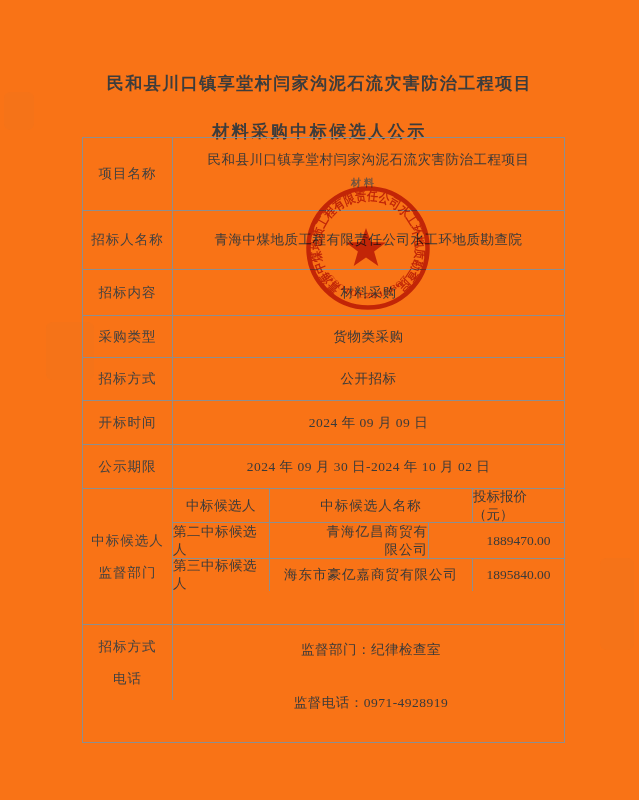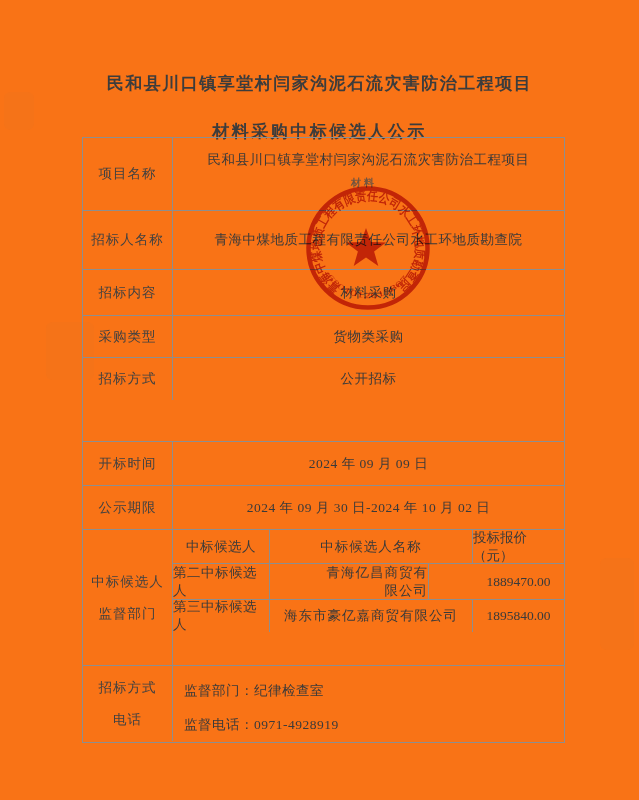--- a/index.html
+++ b/index.html
@@ -36,22 +36,22 @@
     border-right:1px solid #8e8e8e;
     display:flex;flex-direction:column;align-items:center;justify-content:center;
     letter-spacing:1px;color:#414141;
     line-height:32px;
   }
   .val{
     flex:1;display:flex;align-items:center;justify-content:center;
     letter-spacing:0.5px;color:#3a3a3a;text-align:center;
   }
   .val.top{align-items:flex-start;padding-top:13px;}
-  .val.left{flex-direction:column;align-items:flex-start;justify-content:flex-start;
-    padding:8px 6px 0 11px;line-height:34px;text-align:left;}
+  .val.left{flex-direction:column;align-items:center;justify-content:flex-start;
+    padding:8px 6px 0 11px;line-height:34px;text-align:left;gap:19px;}
 
   .cand{flex:1;display:flex;flex-direction:column;}
   .crow{display:flex;box-sizing:border-box;border-top:1px solid #8e8e8e;}
   .crow.first{border-top:none;}
   .c1{width:97px;flex:0 0 97px;box-sizing:border-box;border-right:1px solid #8e8e8e;
       display:flex;align-items:center;justify-content:center;letter-spacing:0.5px;}
   .c2{flex:1;box-sizing:border-box;border-right:1px solid #8e8e8e;
       display:flex;align-items:center;justify-content:center;letter-spacing:1px;text-align:right;}
   .c3{width:91px;flex:0 0 91px;display:flex;align-items:center;justify-content:center;}
 
@@ -97,21 +97,21 @@
     <div class="row" style="height:42px;">
       <div class="lab">采购类型</div>
       <div class="val">货物类采购</div>
     </div>
 
     <div class="row" style="height:43px;">
       <div class="lab">招标方式</div>
       <div class="val">公开招标</div>
     </div>
 
-    <div class="row" style="height:44px;margin-top:41px;">
+    <div class="row" style="height:44px;">
       <div class="lab">开标时间</div>
       <div class="val">2024 年 09 月 09 日</div>
     </div>
 
     <div class="row" style="height:44px;">
       <div class="lab">公示期限</div>
       <div class="val">2024 年 09 月 30 日-2024 年 10 月 02 日</div>
     </div>
 
     <div class="row" style="height:136px;">

